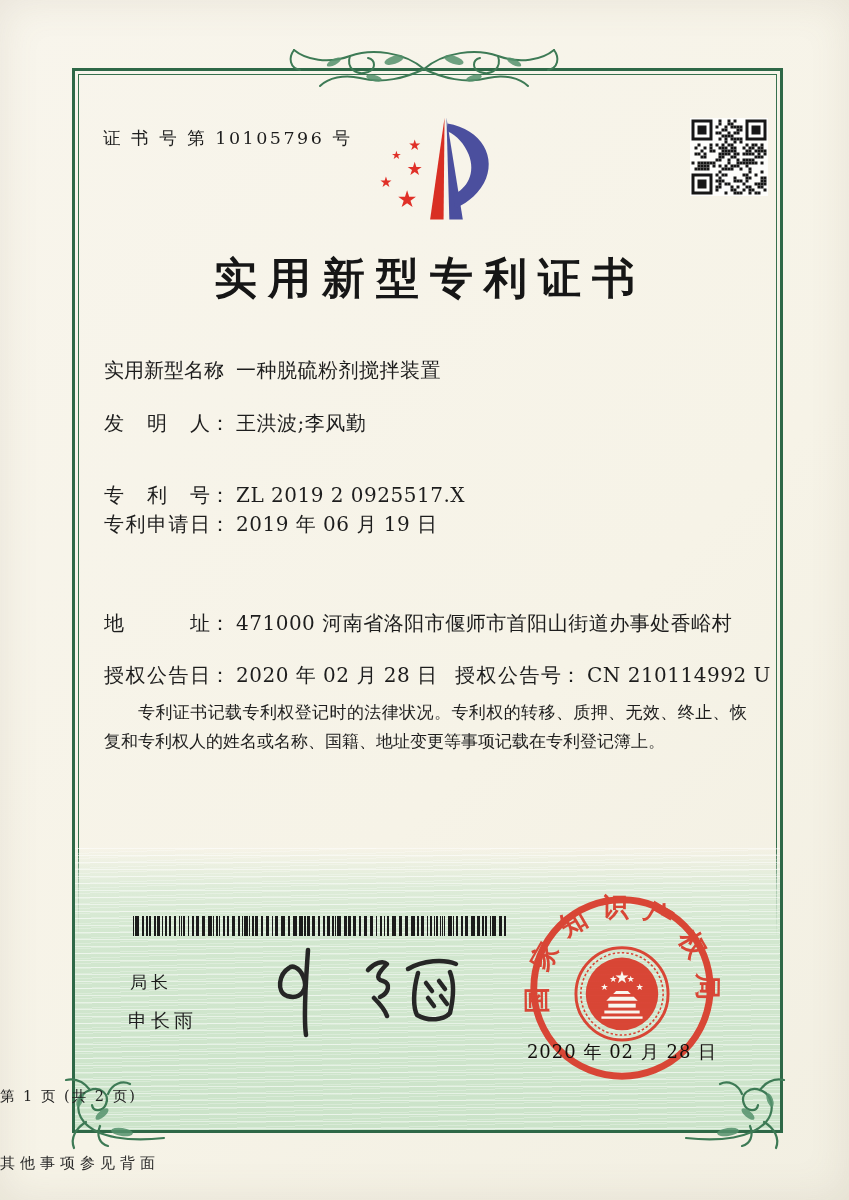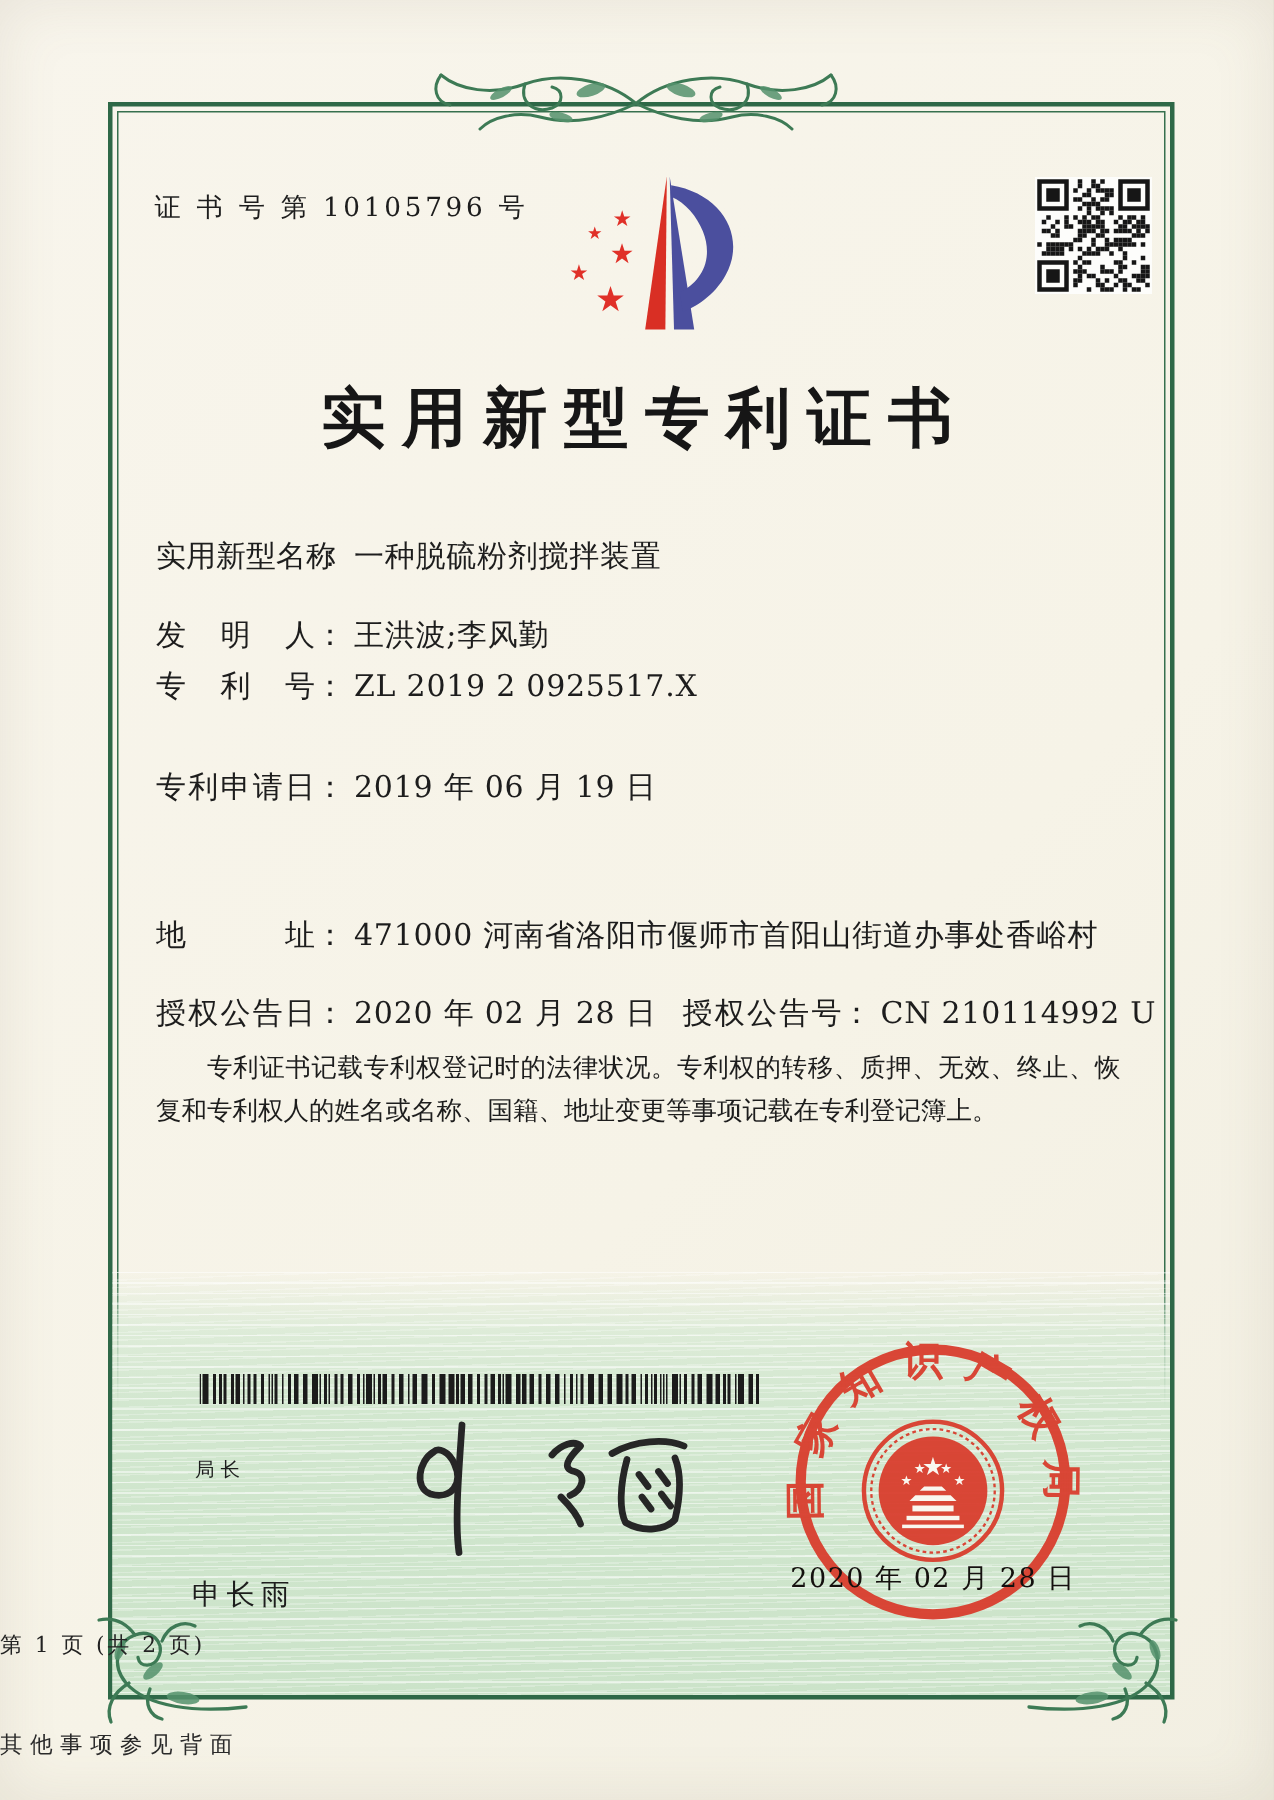--- a/index.html
+++ b/index.html
@@ -21,31 +21,31 @@
   
   .cert-no{position:absolute;left:103px;top:126px;font-size:17.5px;letter-spacing:2.5px;}
   .logo{position:absolute;left:368px;top:110px;}
   .qr{position:absolute;left:690px;top:118px;width:78px;height:78px;background:#fdfdfb;}
   .title{position:absolute;left:0;top:250px;width:849px;text-align:center;
     font-size:43px;font-weight:bold;letter-spacing:11px;text-indent:11px;color:#161616;}
   
   .frow{position:absolute;left:104px;font-size:20px;white-space:nowrap;}
   .flabel{display:inline-block;width:106px;text-align:justify;text-align-last:justify;vertical-align:bottom;}
   .fvalue{margin-left:6px;letter-spacing:.5px;}
-  .r1{top:357px}.r2{top:410px}.r3{top:444px}.r4{top:511px}.r5{top:563px}.r6{top:610px}.r7{top:662px}
+  .r1{top:357px}.r2{top:410px}.r3{top:482px}.r4{top:511px}.r5{top:563px}.r6{top:610px}.r7{top:662px}
   .fcol2{position:absolute;left:351px;top:0;white-space:nowrap;}
   .frow.r7{width:700px;}
   
   .body-text{position:absolute;left:104px;top:698px;width:643px;font-size:17px;
     line-height:28.5px;text-align:justify;}
   .body-text p{margin:0;text-indent:2em;}
   
   .barcode{position:absolute;left:133px;top:916px;width:378px;height:20px;}
-  .director-title{position:absolute;left:130px;top:971px;font-size:13px;letter-spacing:4px;}
-  .director-name{position:absolute;left:128px;top:1008px;font-size:19px;letter-spacing:4px;margin-top:42px;}
+  .director-title{position:absolute;left:130px;top:971px;font-size:17px;letter-spacing:4px;}
+  .director-name{position:absolute;left:128px;top:1008px;font-size:19px;letter-spacing:4px;}
   .signature{position:absolute;left:256px;top:938px;}
   .seal{position:absolute;left:524px;top:890px;}
   .seal-date{position:absolute;left:514px;top:1040px;width:216px;text-align:center;
     font-size:18px;letter-spacing:1px;color:#14100e;}
   .page-info{position:absolute;left:0;top:1087px;width:849px;text-align:left;
     font-size:14.5px;letter-spacing:2px;color:#222;}
   .back-note{position:absolute;left:0;top:1154px;width:849px;text-align:left;
     font-size:15px;letter-spacing:5px;color:#2a2a2a;}
   
   .top-ornament{position:absolute;left:254px;top:44px;}

